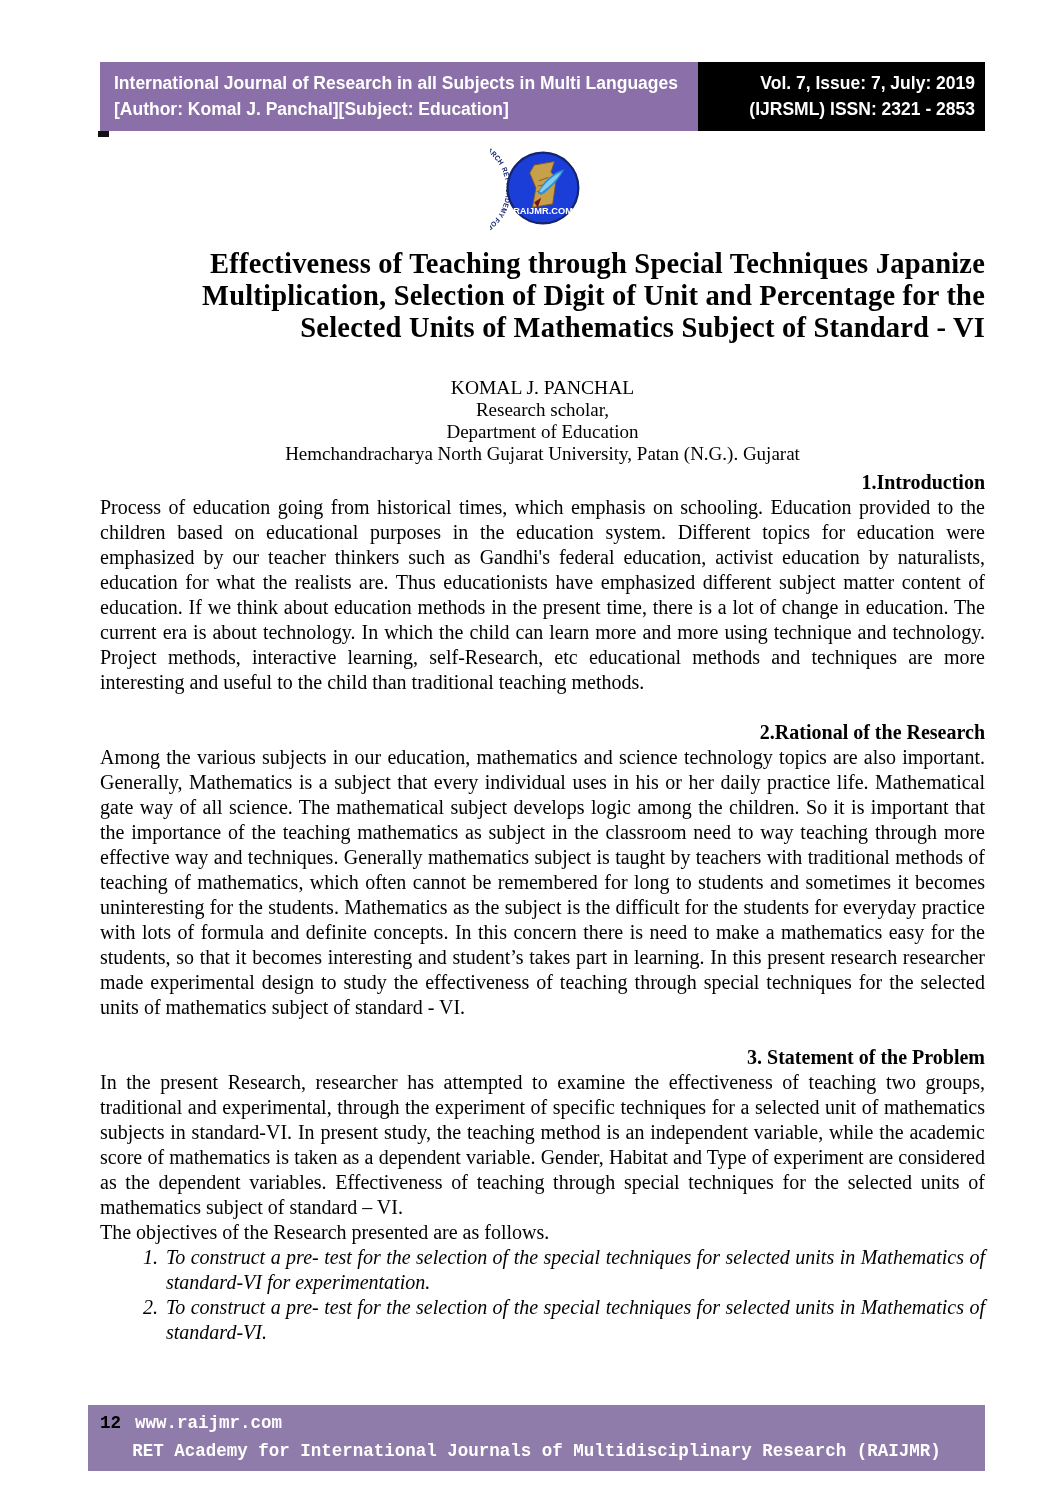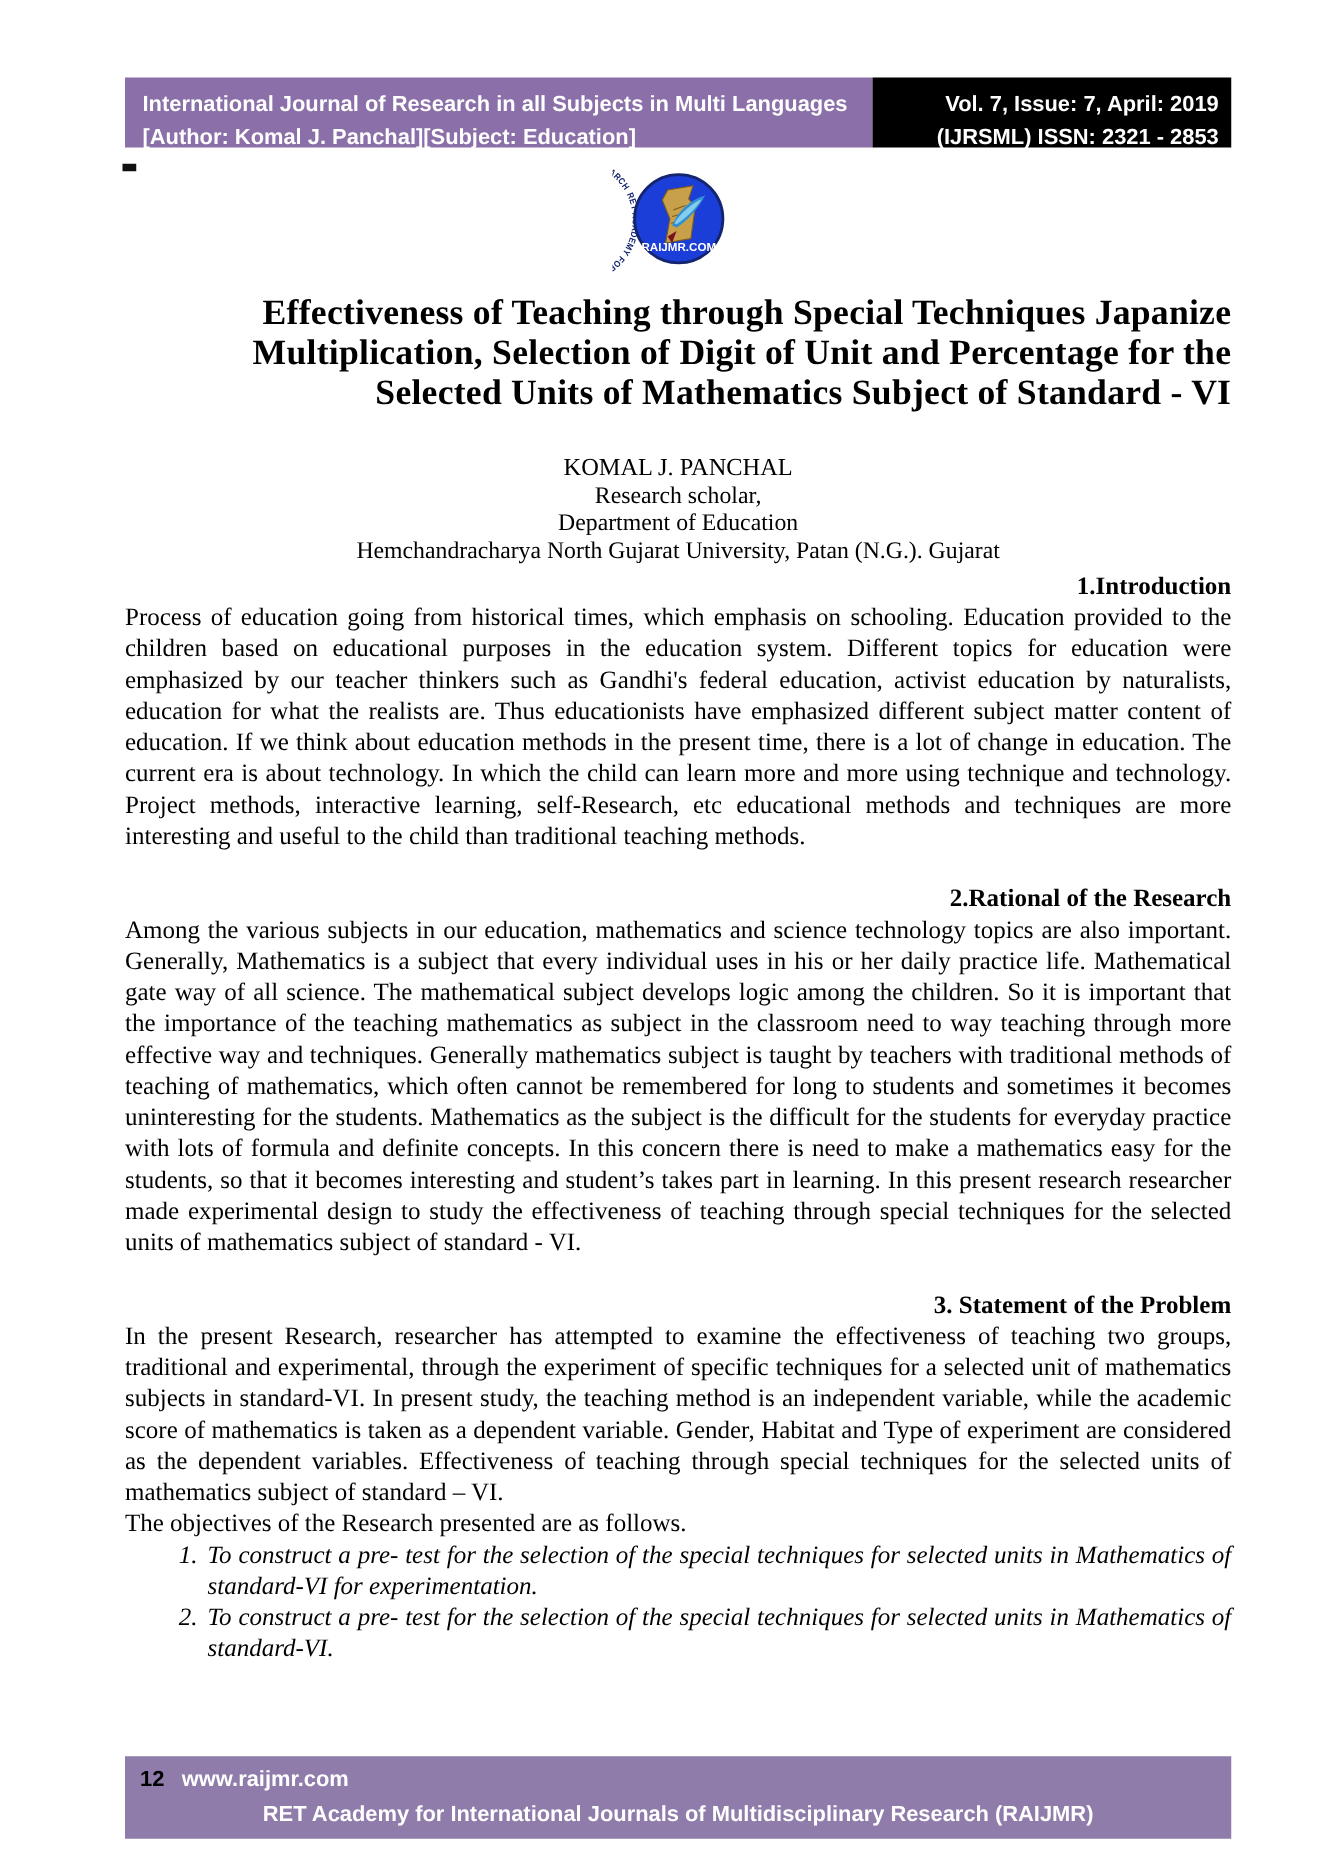--- a/index.html
+++ b/index.html
@@ -7,21 +7,21 @@
   body {
     width: 1058px; height: 1497px;
     position: relative;
     overflow: hidden;
     font-family: "Liberation Serif", serif;
     color: #000000;
   }
   .page { padding: 62px 73px 0 100px; }
 
   
-  .header { display: flex; height: 56px; font-family: "Liberation Sans", sans-serif; font-weight: bold; }
+  .header { display: flex; height: 69px; font-family: "Liberation Sans", sans-serif; font-weight: bold; }
   .header-purple {
     flex: 1; background: #8a6fa8; color: #ffffff;
     padding: 8px 14px 0 14px; font-size: 17.5px; line-height: 26px;
   }
   .header-black {
     width: 287px; background: #000000; color: #ffffff;
     padding: 8px 10px 0 0; font-size: 17.5px; line-height: 26px; text-align: right;
   }
   .stray-mark { position: absolute; left: 98px; top: 131px; width: 11px; height: 6px; background: #111111; }
 
@@ -40,43 +40,43 @@
   
   main { margin-top: 5px; }
   section h2 { font-size: 20px; font-weight: bold; line-height: 25px; text-align: right; }
   section + section h2 { margin-top: 25px; }
   section p { font-size: 20px; line-height: 25px; text-align: justify; }
   section ol { font-size: 20px; line-height: 25px; padding-left: 63px; }
   section ol li { padding-left: 3px; text-align: justify; font-style: italic; }
 
   
   .footer {
-    position: absolute; left: 100px; right: 73px; top: 1405px;
+    position: absolute; left: 88px; right: 73px; top: 1405px;
     background: #8f7cab; color: #ffffff;
-    font-family: Liberation Sans, sans-serif; font-weight: bold;
+    font-family: Liberation Mono, monospace; font-weight: bold;
     padding: 4px 12px 6px 12px; font-size: 17.5px;
   }
   .footer-row1 { display: flex; align-items: baseline; line-height: 29px; }
   .footer-page { color: #000000; margin-right: 14px; }
   .footer-text { flex: 1; }
   .footer-site { text-align: left; }
   .footer-row2 { text-align: center; line-height: 27px; }
 </style>
 </head>
 <body>
 
 <div class="page">
 
   <div class="header">
     <div class="header-purple">
       <div>International Journal of Research in all Subjects in Multi Languages</div>
       <div>[Author: Komal J. Panchal][Subject: Education]</div>
     </div>
     <div class="header-black">
-      <div>Vol. 7, Issue: 7, April: 2019</div>
+      <div>Vol. 7, Issue: 7, July: 2019</div>
       <div>(IJRSML)  ISSN: 2321 - 2853</div>
     </div>
   </div>
 
   <div class="stray-mark"></div>
 
   <div class="logo-wrap">
     <svg width="106" height="106" viewBox="0 0 120 120">
       <defs>
         <path id="arcPath" d="M 12.9 38 A 52 52 0 1 1 12.8 37.8"></path>

